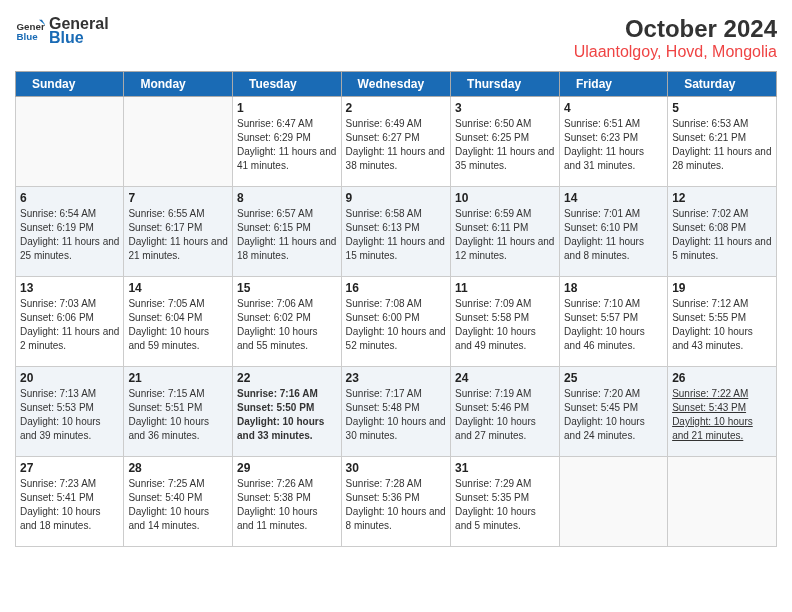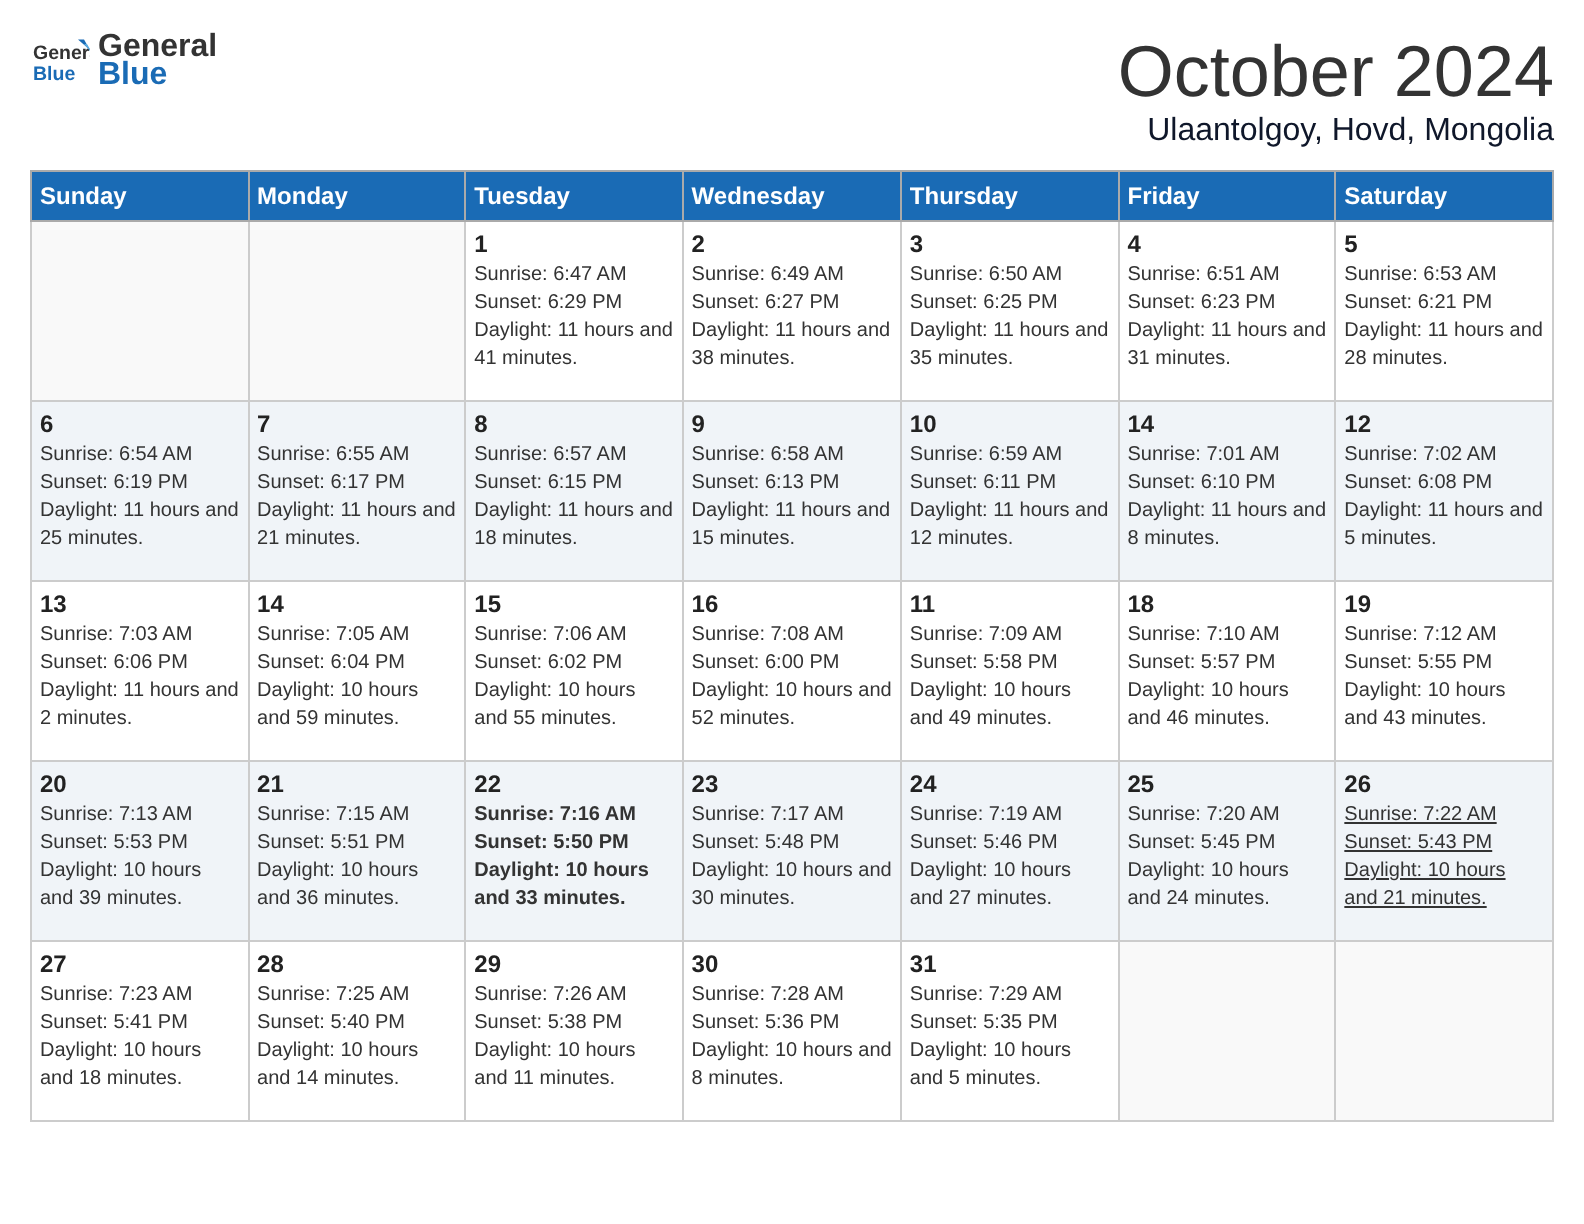--- a/index.html
+++ b/index.html
@@ -22,38 +22,38 @@
       gap: 4px;
     }
     .logo-icon {
       width: 30px;
       height: 30px;
     }
     .title-block {
       text-align: right;
     }
     .month-title {
-      font-size: 36px;
-      font-weight: normal;
+      font-size: 24px;
+      font-weight: bold;
       color: #333;
       margin-left: 27px;
     }
     .location-title {
       font-size: 16px;
-      color: #0f172a;
+      color: #ef4444;
     }
     .calendar {
       width: 100%;
       border-collapse: collapse;
       font-size: 11px;
     }
     .calendar th {
       background: #1a6bb5;
       color: #fff;
-      padding: 5px 4px;
+      padding: 5px 16px;
       text-align: left;
       font-size: 12px;
       border: 1px solid #aaa;
     }
     .calendar td {
       border: 1px solid #ccc;
       vertical-align: top;
       padding: 4px;
       min-height: 80px;
       height: 90px;

